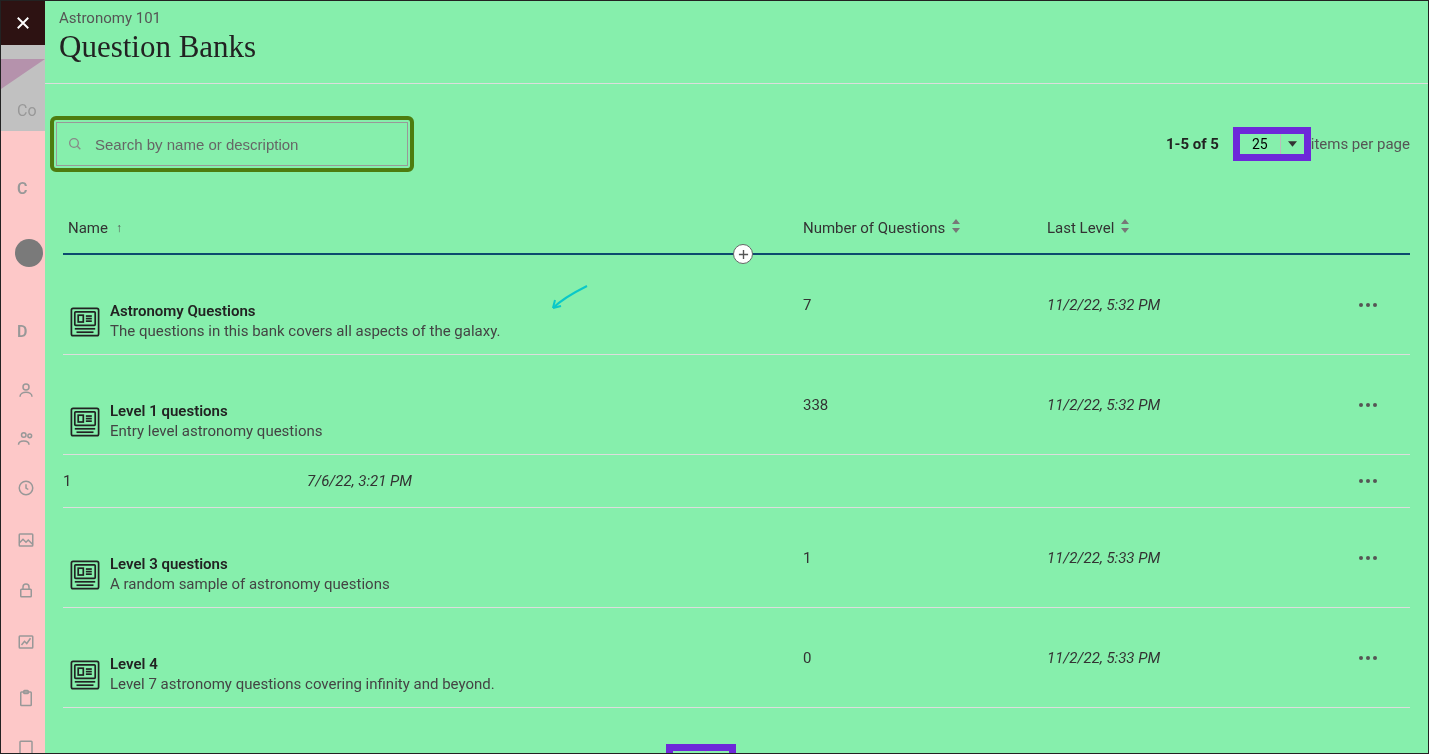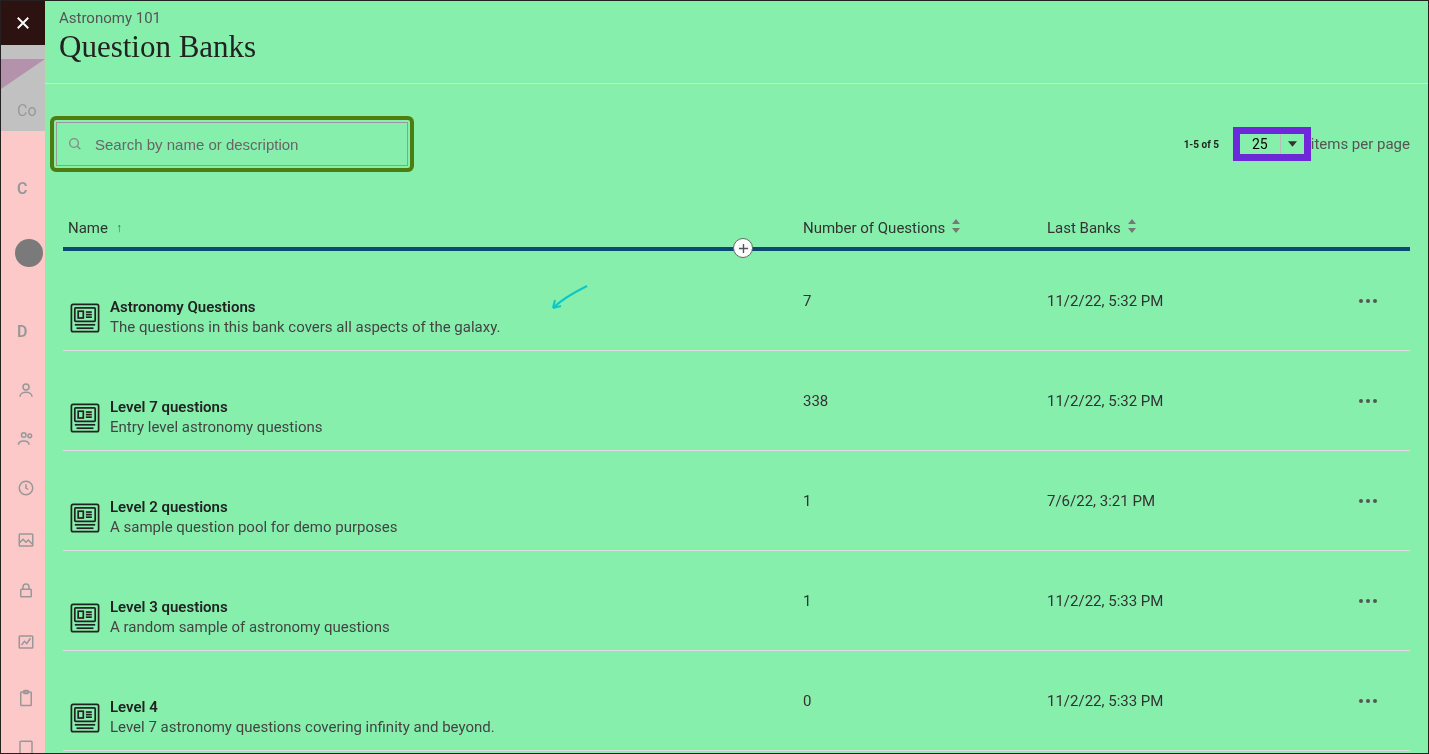--- a/index.html
+++ b/index.html
@@ -71,41 +71,41 @@
     display: flex; align-items: center; padding: 0 10px;
     gap: 12px;
   }
   .search-box input {
     border: none; outline: none; font-size: 15px; color: #333; width: 100%;
     background: transparent;
   }
   .search-box input::placeholder { color: #666; }
   .search-icon { width: 16px; height: 16px; color: #888; flex-shrink: 0; }
   .toolbar .spacer { flex: 1; }
-  .count { font-size: 10px; color: #222; }
+  .count { font-size: 15px; color: #222; }
   .count b { font-weight: 700; }
   .select-wrap {
     margin-left: 14px;
     border: 7px solid #6d28d9; height: 34px; display: flex; align-items: center;
   }
   .select-wrap .val { padding: 0 12px; font-size: 14px; }
   .select-wrap .caret { border-left: 1px solid #bbb; width: 24px; height: 100%; display:flex; align-items:center; justify-content:center; }
   .ipp { font-size: 15px; color: #555; }
 
   .arrow-annotate {
     position: absolute; top: 283px; left: 504px; z-index: 3; color: #0ac8c8;
   }
 
   .table {
     margin: 47px 18px 0 18px;
   }
   .thead {
     display: flex; align-items: center;
-    border-bottom: 4px solid #0c4a6e;
-    padding-bottom: 10px;
+    border-bottom: 2px solid #0c4a6e;
+    padding-bottom: 16px;
     color: #333; font-size: 15px;
     position: relative;
   }
   .col-name { flex: 0 0 740px; padding-left: 5px; display:flex; align-items:center; gap:8px;}
   .col-num  { flex: 0 0 244px; display:flex; align-items:center; gap:6px;}
   .col-date { flex: 0 0 260px; display:flex; align-items:center; gap:6px;}
   .col-act  { flex: 1; }
   .sort-arrow { font-size: 12px; color: #555; }
   .sort-both svg { width: 10px; height: 14px; }
   .plus-badge {
@@ -114,21 +114,21 @@
     display:flex; align-items:center; justify-content:center; background:#fff;
   }
 
   .row {
     display: flex; align-items: center;
     border-bottom: 1px solid #ddd;
     padding: 14px 0;
   }
   .row .name-cell { flex: 0 0 740px; display:flex; align-items:center; gap: 8px; padding-left: 5px; margin-top: 33px;}
   .row .num-cell { flex: 0 0 244px; font-size: 15px; color: #333; }
-  .row .date-cell { flex: 0 0 260px; font-size: 15px; color: #333; }
+  .row .date-cell { flex: 0 0 260px; font-size: 15px; color: #333; font-style: italic; }
   .row .act-cell { flex: 1; display:flex; justify-content:flex-end; padding-right: 30px; }
   .row .bank-icon { width: 34px; height: 34px; flex-shrink:0; margin-top: 2px;}
   .row .bank-name { font-weight: 600; font-size: 15px; color: #222; }
   .row .bank-desc { font-size: 15px; color: #444; margin-top: 2px; }
   .dots { width: 24px; height: 24px; display:flex; align-items:center; justify-content:center; gap:3px; cursor:pointer;}
   .dots span { width:4px; height:4px; background:#555; border-radius:50%; }
 
   .pager {
     display:flex; align-items:center; justify-content:center; gap: 14px;
     margin-top: 36px;
@@ -231,21 +231,21 @@
       </div>
       <div class="col-num">
         <span>Number of Questions</span>
         <span class="sort-both">
           <svg viewBox="0 0 10 14">
               <path d="M5 0l4 5H1zM5 14l4-5H1z" fill="#777"></path>
             </svg>
         </span>
       </div>
       <div class="col-date">
-        <span>Last Banks</span>
+        <span>Last Level</span>
         <span class="sort-both">
           <svg viewBox="0 0 10 14">
               <path d="M5 0l4 5H1zM5 14l4-5H1z" fill="#777"></path>
             </svg>
         </span>
       </div>
       <div class="col-act"></div>
       <div class="plus-badge">
         <svg width="11" height="11" viewBox="0 0 12 12" stroke="#555" stroke-width="1.5">
             <path d="M6 1v10M1 6h10"></path>
@@ -287,51 +287,35 @@
   <rect x="4" y="4" width="32" height="32" rx="2"></rect>
   <rect x="8" y="8" width="24" height="16" rx="1"></rect>
   <rect x="12" y="12" width="6" height="8"></rect>
   <line x1="21" y1="13" x2="28" y2="13"></line>
   <line x1="21" y1="16" x2="28" y2="16"></line>
   <line x1="21" y1="19" x2="28" y2="19"></line>
   <line x1="8" y1="28" x2="32" y2="28"></line>
   <line x1="10" y1="32" x2="30" y2="32"></line>
 </svg></div>
       <div>
-        <div class="bank-name">Level 7 questions</div>
+        <div class="bank-name">Level 1 questions</div>
         <div class="bank-desc">Entry level astronomy questions</div>
       </div>
     </div>
     <div class="num-cell">338</div>
     <div class="date-cell">11/2/22, 5:32 PM</div>
     <div class="act-cell">
       <div class="dots">
         <span></span>
         <span></span>
         <span></span>
       </div>
     </div>
         </div>
         <div class="row">
-    <div class="name-cell">
-      <div class="bank-icon"><svg viewBox="0 0 40 40" fill="none" stroke="#222" stroke-width="2">
-  <rect x="4" y="4" width="32" height="32" rx="2"></rect>
-  <rect x="8" y="8" width="24" height="16" rx="1"></rect>
-  <rect x="12" y="12" width="6" height="8"></rect>
-  <line x1="21" y1="13" x2="28" y2="13"></line>
-  <line x1="21" y1="16" x2="28" y2="16"></line>
-  <line x1="21" y1="19" x2="28" y2="19"></line>
-  <line x1="8" y1="28" x2="32" y2="28"></line>
-  <line x1="10" y1="32" x2="30" y2="32"></line>
-</svg></div>
-      <div>
-        <div class="bank-name">Level 2 questions</div>
-        <div class="bank-desc">A sample question pool for demo purposes</div>
-      </div>
-    </div>
     <div class="num-cell">1</div>
     <div class="date-cell">7/6/22, 3:21 PM</div>
     <div class="act-cell">
       <div class="dots">
         <span></span>
         <span></span>
         <span></span>
       </div>
     </div>
         </div>

